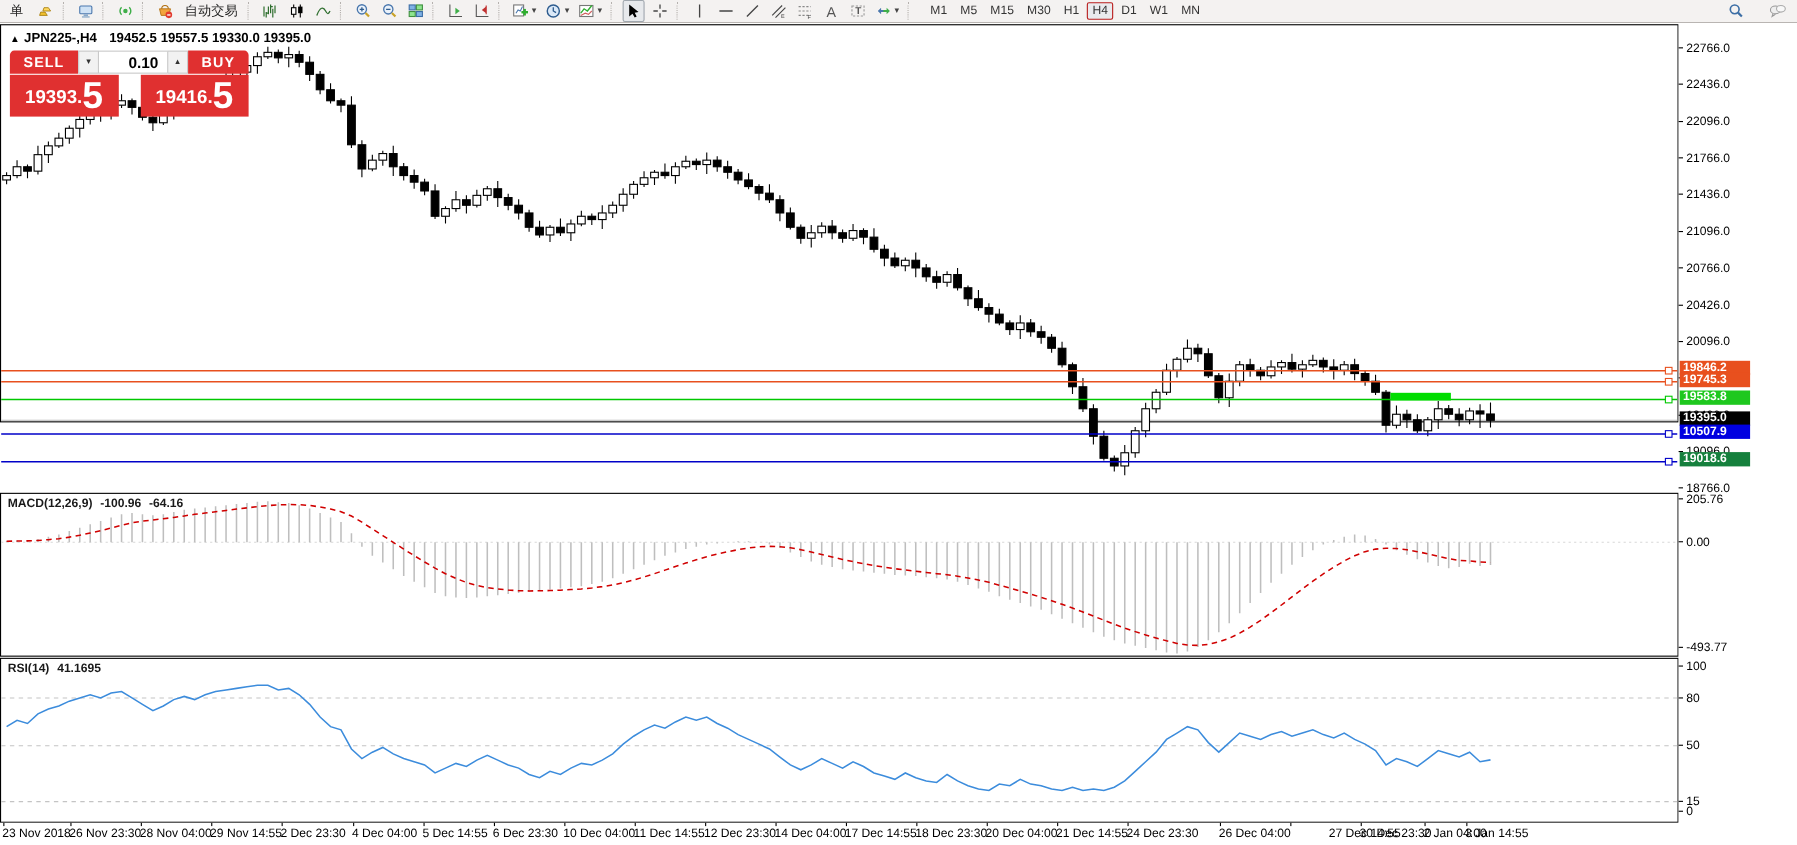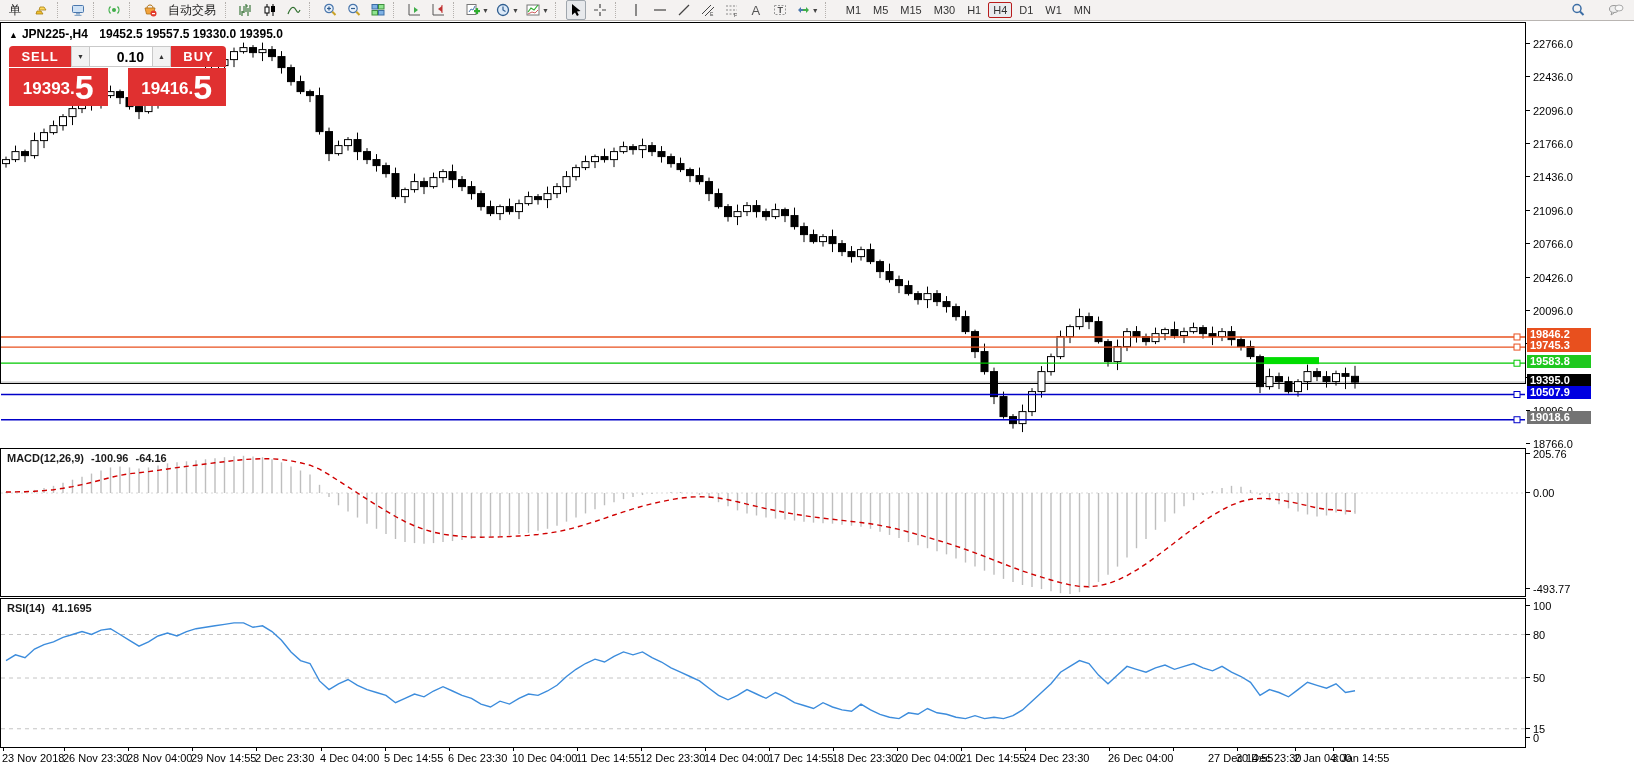--- a/index.html
+++ b/index.html
@@ -797,21 +797,21 @@
         <div class="axis-label" style="top: 651px;">50</div>
         <div class="axis-tick" style="top: 706.75px;"></div>
         <div class="axis-label" style="top: 701.75px;">15</div>
         <div class="axis-tick" style="top: 716px;"></div>
         <div class="axis-label" style="top: 711px;">0</div>
         <div class="badge" style="top: 307.48px; background: rgb(232, 80, 30);">19846.2</div>
         <div class="badge" style="top: 317.57px; background: rgb(232, 80, 30);">19745.3</div>
         <div class="badge" style="top: 333.72px; background: rgb(30, 200, 30);">19583.8</div>
         <div class="badge" style="top: 352.6px; background: rgb(0, 0, 0);">19395.0</div>
         <div class="badge" style="top: 365.01px; background: rgb(0, 0, 224);">10507.9</div>
-        <div class="badge" style="top: 390.24px; background: #737373;">19018.6</div>
+        <div class="badge" style="top: 390.24px; background: #15803d;">19018.6</div>
       </div>
     <div class="time-axis" id="time-axis">
         <div class="time-tick" style="left: 3px;"></div>
         <div class="time-label" style="left: 2px;">23 Nov 2018</div>
         <div class="time-tick" style="left: 64px;"></div>
         <div class="time-label" style="left: 63px;">26 Nov 23:30</div>
         <div class="time-tick" style="left: 128px;"></div>
         <div class="time-label" style="left: 127px;">28 Nov 04:00</div>
         <div class="time-tick" style="left: 192px;"></div>
         <div class="time-label" style="left: 191px;">29 Nov 14:55</div>

